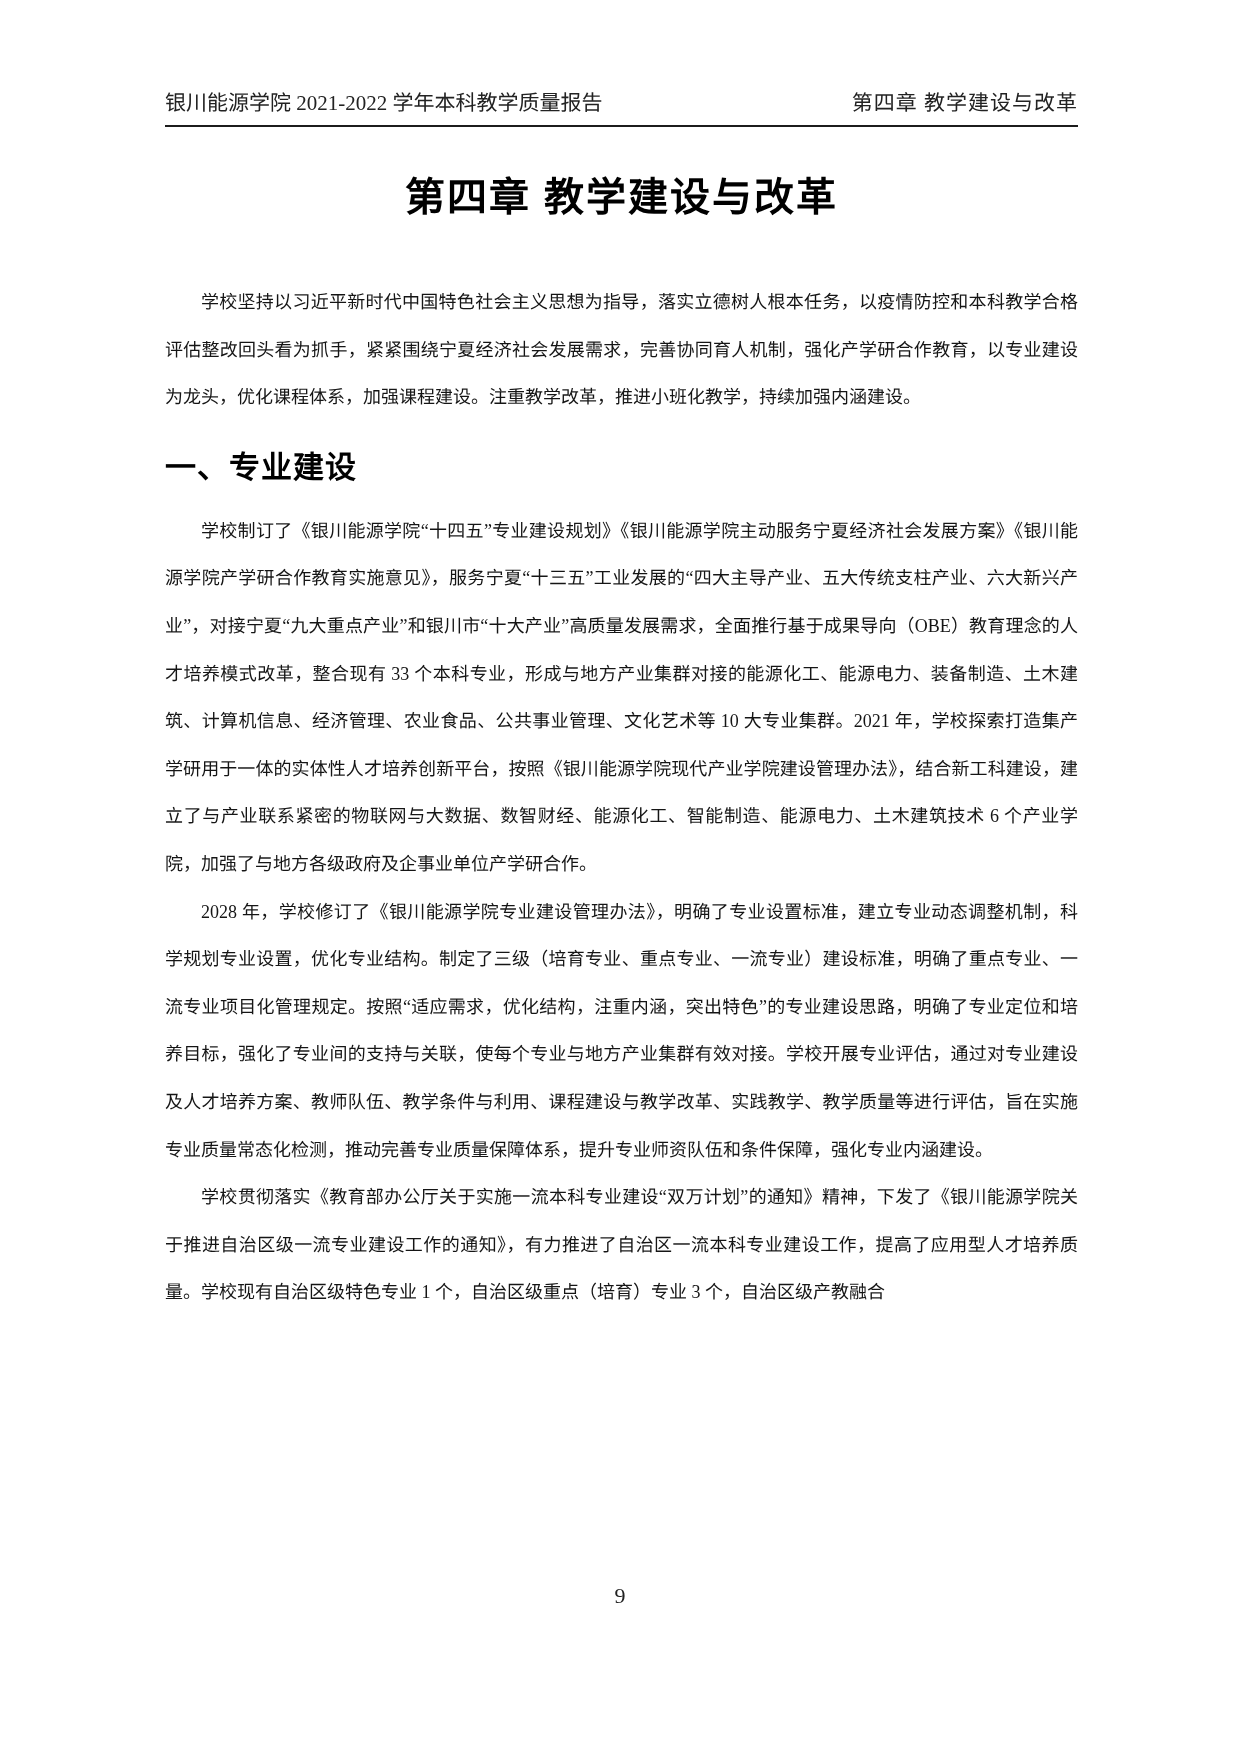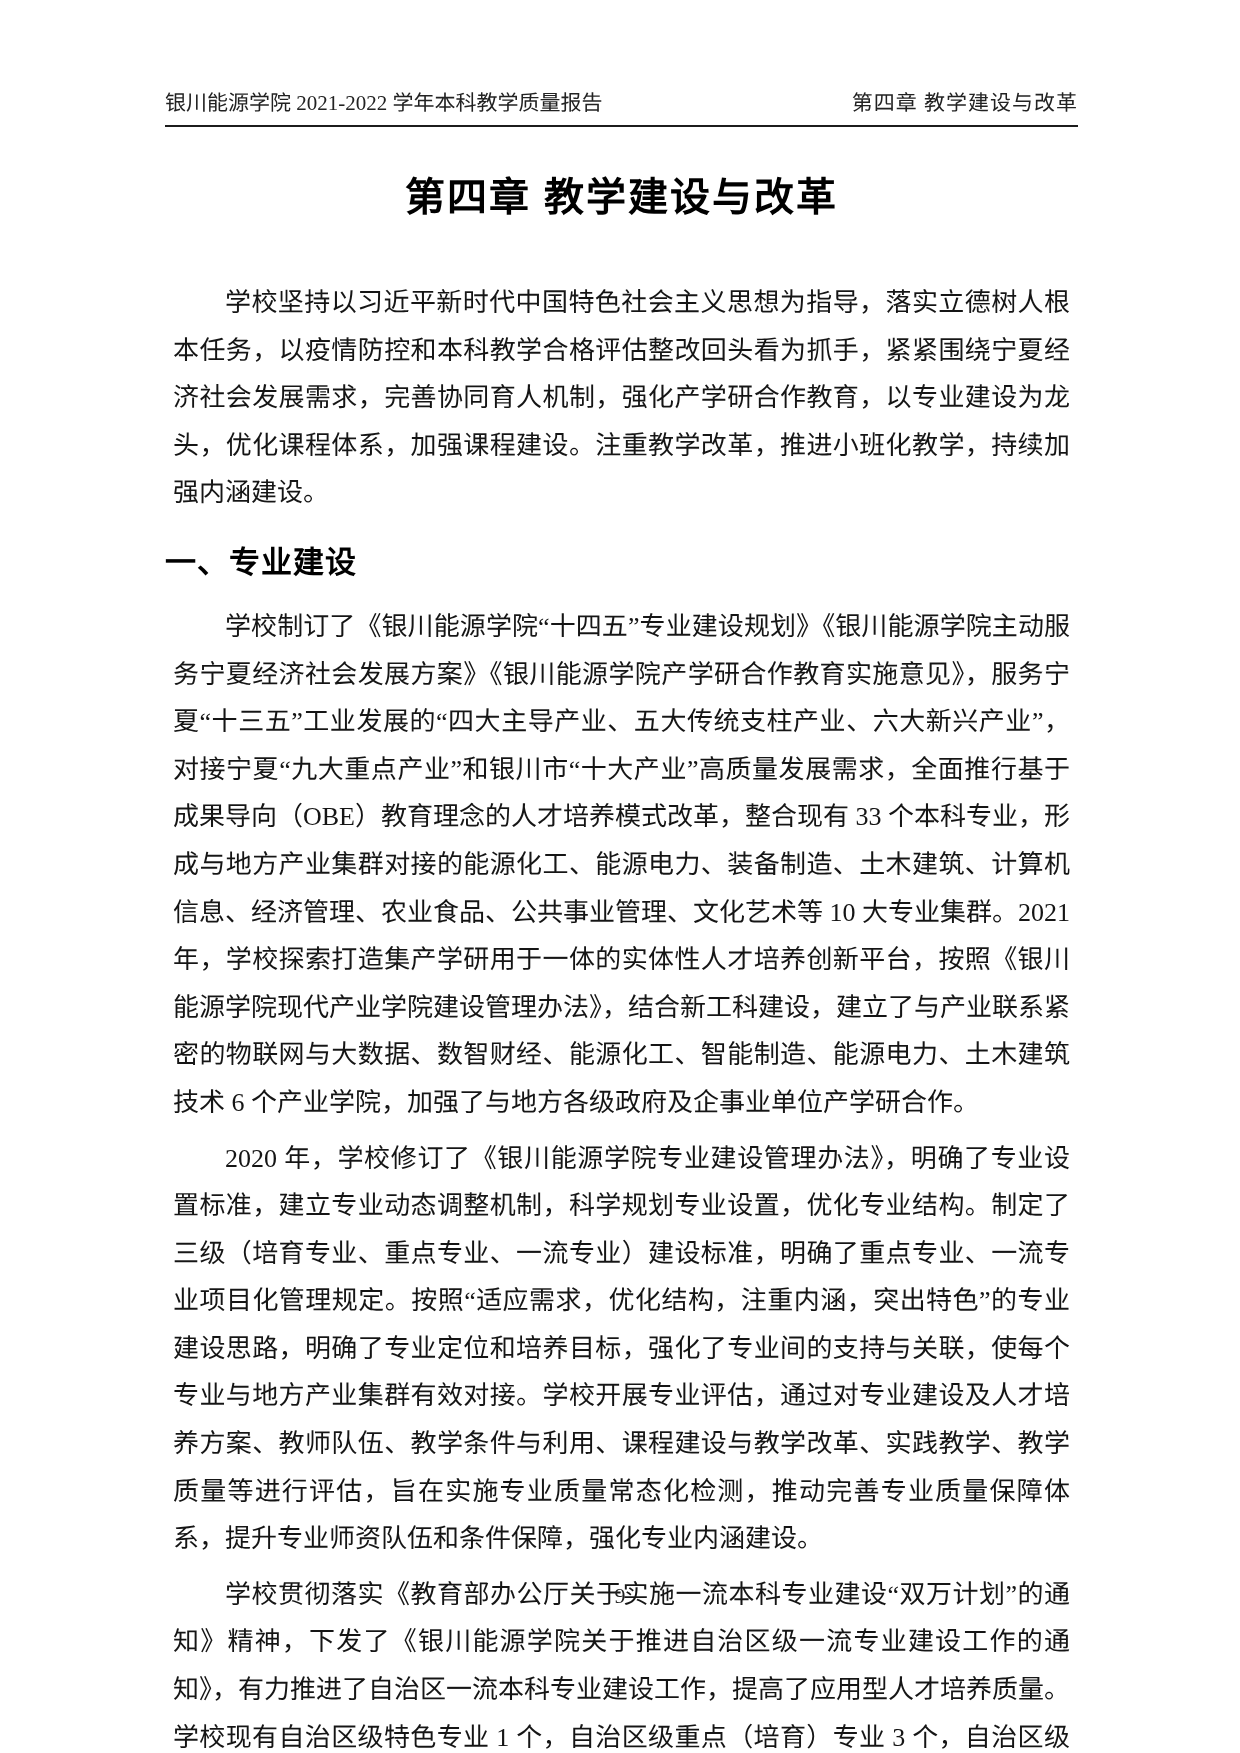--- a/index.html
+++ b/index.html
@@ -45,22 +45,22 @@
     margin: 44px 0 0 0;
     text-align: center;
     font-family: "Liberation Sans", sans-serif;
     font-weight: 700;
     font-size: 40px;
     line-height: 52px;
     letter-spacing: 2px;
     color: #000;
   }
   .para {
-    margin: 8px;
-    font-size: 26px;
+    margin: 0;
+    font-size: 18px;
     line-height: 47.6px;
     text-align: justify;
     text-justify: inter-ideograph;
     text-indent: 2em;
     color: #151515;
   }
   .para.first {
     margin-top: 56px;
   }
   .section-heading {
@@ -94,20 +94,20 @@
     </div>
 
     <h1 class="doc-title">第四章 教学建设与改革</h1>
 
     <p class="para first">学校坚持以习近平新时代中国特色社会主义思想为指导，落实立德树人根本任务，以疫情防控和本科教学合格评估整改回头看为抓手，紧紧围绕宁夏经济社会发展需求，完善协同育人机制，强化产学研合作教育，以专业建设为龙头，优化课程体系，加强课程建设。注重教学改革，推进小班化教学，持续加强内涵建设。</p>
 
     <h2 class="section-heading">一、专业建设</h2>
 
     <p class="para">学校制订了《银川能源学院“十四五”专业建设规划》《银川能源学院主动服务宁夏经济社会发展方案》《银川能源学院产学研合作教育实施意见》，服务宁夏“十三五”工业发展的“四大主导产业、五大传统支柱产业、六大新兴产业”，对接宁夏“九大重点产业”和银川市“十大产业”高质量发展需求，全面推行基于成果导向（OBE）教育理念的人才培养模式改革，整合现有 33 个本科专业，形成与地方产业集群对接的能源化工、能源电力、装备制造、土木建筑、计算机信息、经济管理、农业食品、公共事业管理、文化艺术等 10 大专业集群。2021 年，学校探索打造集产学研用于一体的实体性人才培养创新平台，按照《银川能源学院现代产业学院建设管理办法》，结合新工科建设，建立了与产业联系紧密的物联网与大数据、数智财经、能源化工、智能制造、能源电力、土木建筑技术 6 个产业学院，加强了与地方各级政府及企事业单位产学研合作。</p>
 
-    <p class="para">2020 年，学校修订了《银川能源学院专业建设管理办法》，明确了专业设置标准，建立专业动态调整机制，科学规划专业设置，优化专业结构。制定了三级（培育专业、重点专业、一流专业）建设标准，明确了重点专业、一流专业项目化管理规定。按照“适应需求，优化结构，注重内涵，突出特色”的专业建设思路，明确了专业定位和培养目标，强化了专业间的支持与关联，使每个专业与地方产业集群有效对接。学校开展专业评估，通过对专业建设及人才培养方案、教师队伍、教学条件与利用、课程建设与教学改革、实践教学、教学质量等进行评估，旨在实施专业质量常态化检测，推动完善专业质量保障体系，提升专业师资队伍和条件保障，强化专业内涵建设。</p>
+    <p class="para">2028 年，学校修订了《银川能源学院专业建设管理办法》，明确了专业设置标准，建立专业动态调整机制，科学规划专业设置，优化专业结构。制定了三级（培育专业、重点专业、一流专业）建设标准，明确了重点专业、一流专业项目化管理规定。按照“适应需求，优化结构，注重内涵，突出特色”的专业建设思路，明确了专业定位和培养目标，强化了专业间的支持与关联，使每个专业与地方产业集群有效对接。学校开展专业评估，通过对专业建设及人才培养方案、教师队伍、教学条件与利用、课程建设与教学改革、实践教学、教学质量等进行评估，旨在实施专业质量常态化检测，推动完善专业质量保障体系，提升专业师资队伍和条件保障，强化专业内涵建设。</p>
 
     <p class="para">学校贯彻落实《教育部办公厅关于实施一流本科专业建设“双万计划”的通知》精神，下发了《银川能源学院关于推进自治区级一流专业建设工作的通知》，有力推进了自治区一流本科专业建设工作，提高了应用型人才培养质量。学校现有自治区级特色专业 1 个，自治区级重点（培育）专业 3 个，自治区级产教融合</p>
 
   </div>
 
   <div class="page-number">9</div>
 </div>
 
 </body></html>

